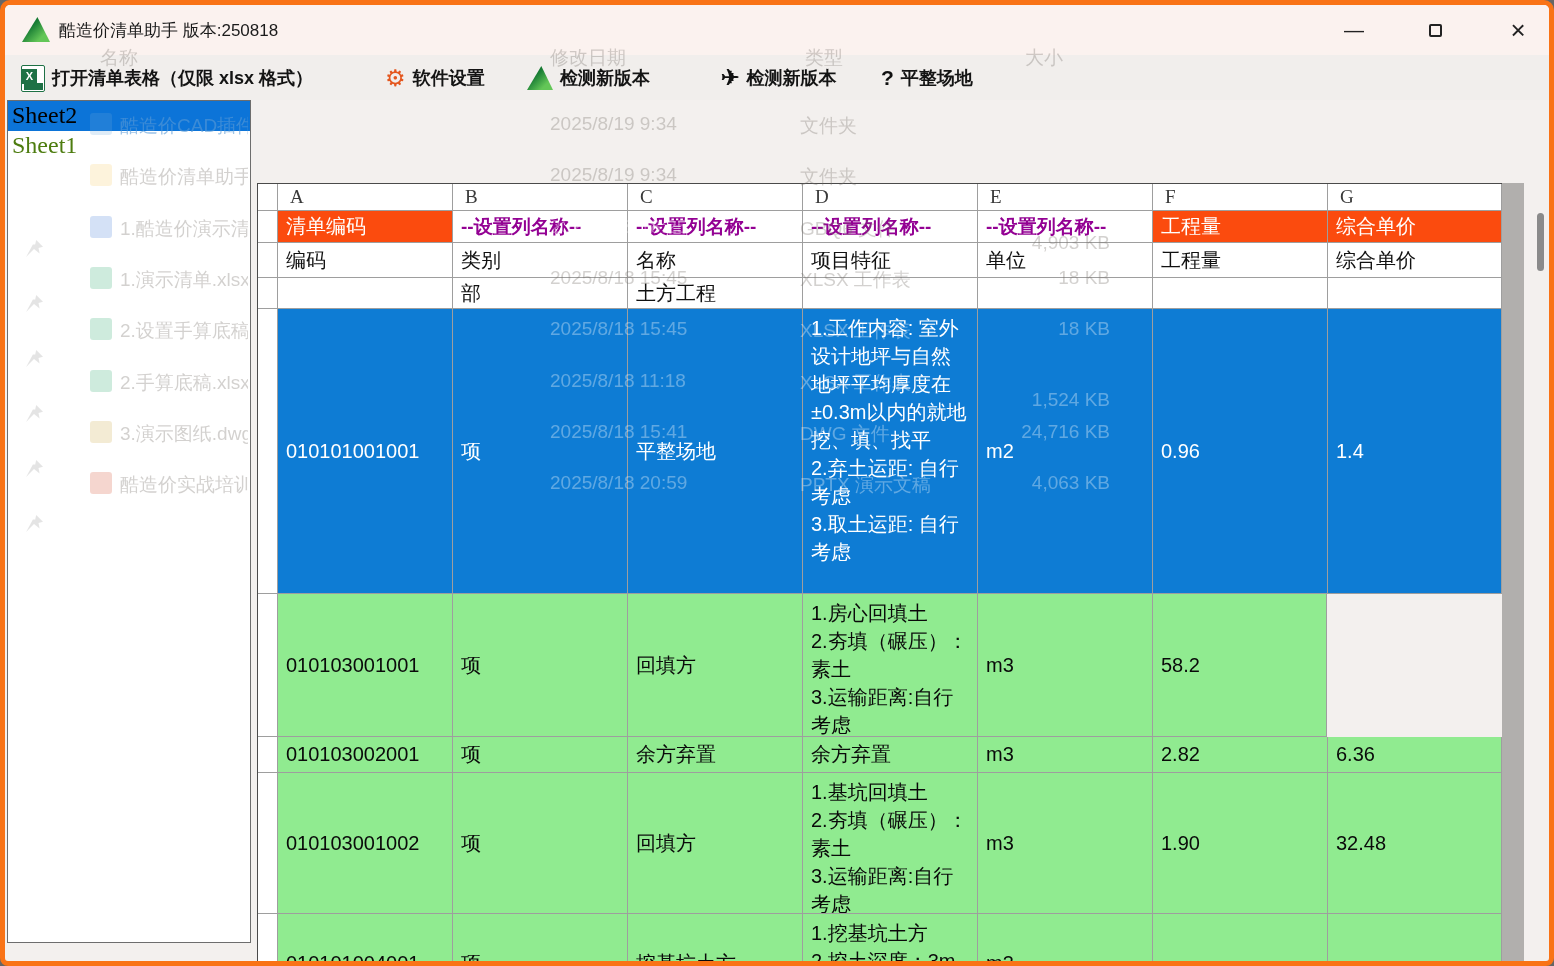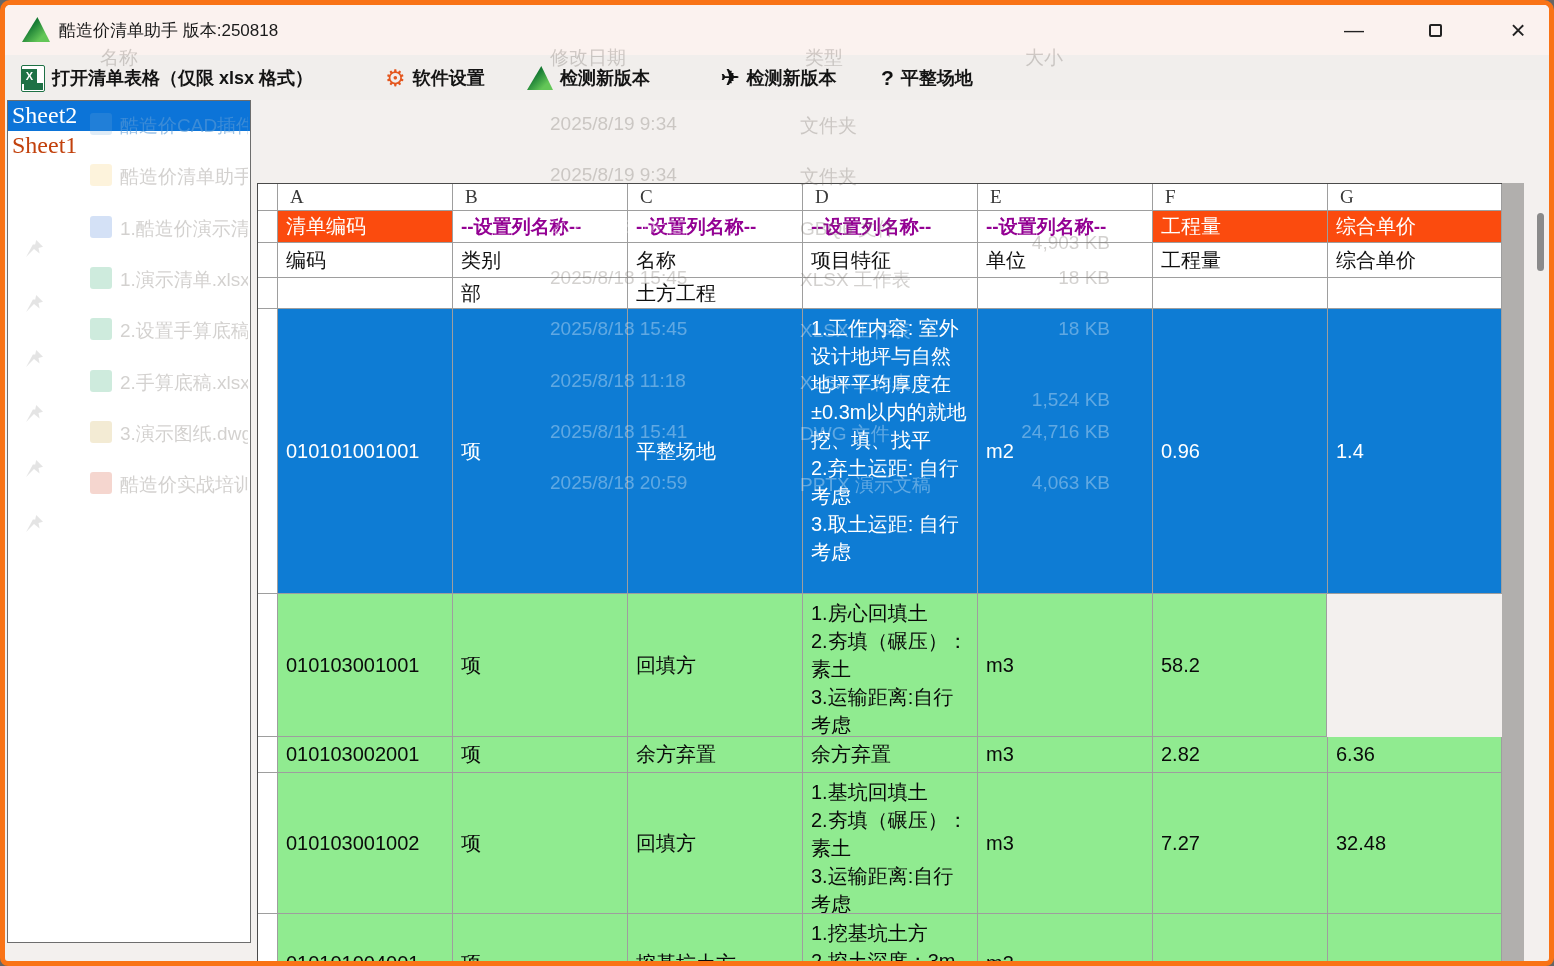--- a/index.html
+++ b/index.html
@@ -53,22 +53,22 @@
   #save-btn { position:absolute; left:1070px; top:100px; width:174px; height:52px; background:#FBDCAE;
               border:1px solid #E6E2DE; border-radius:3px; font-size:21px; color:#1a1a1a;
               text-align:center; line-height:50px; }
   #compare-btn { position:absolute; left:1258px; top:100px; width:189px; height:53px; background:#F8C1F6;
                  border:2px solid #2E7FD3; border-radius:6px; font-size:22px; font-weight:700; color:#000;
                  text-align:center; line-height:49px; }
 
   
   #sidebar { position:absolute; left:2px; top:95px; width:244px; height:843px;
              background:#FFFFFF; border:1px solid #6d6d6d; }
-  .sheet { height:30px; font-size:24px; line-height:29px; padding-left:4px; color:#c2410c; }
-  .sheet.sel { background:#0C74D8; color:#ffffff; }
+  .sheet { height:30px; font-size:24px; line-height:29px; padding-left:4px; color:#4d7c0f; }
+  .sheet.sel { background:#0C74D8; color:#000000; }
 
   
   #tablewrap { position:absolute; left:252px; top:178px; width:1245px; height:785px;
                border-left:1px solid #4a4a4a; border-top:1px solid #4a4a4a; overflow:hidden; }
   .trow { position:absolute; left:0; display:flex; }
   .cell { border-right:1px solid #9e9e9e; border-bottom:1px solid #9e9e9e; height:100%;
           display:flex; align-items:center; padding:0 8px; font-size:20px; color:#111;
           overflow:hidden; background:#fff; }
   .c0 { width:20px; padding:0; }
   .c1,.c2,.c3,.c4,.c5,.c6 { width:175px; }
@@ -246,21 +246,21 @@
 
     <div class="trow" style="top:589px; height:141px;">
       <div class="cell c0"></div>
       <div class="cell c1 green">010103001002</div>
       <div class="cell c2 green">项</div>
       <div class="cell c3 green">回填方</div>
       <div class="cell c4 green top pre">1.基坑回填土
 2.夯填（碾压）：素土
 3.运输距离:自行考虑</div>
       <div class="cell c5 green">m3</div>
-      <div class="cell c6 green">7.27</div>
+      <div class="cell c6 green">1.90</div>
       <div class="cell c7 green">32.48</div>
     </div>
 
     <div class="trow" style="top:730px; height:55px; overflow:hidden;">
       <div class="cell c0 tall90"></div>
       <div class="cell c1 green tall90">010101004001</div>
       <div class="cell c2 green tall90">项</div>
       <div class="cell c3 green tall90">挖基坑土方</div>
       <div class="cell c4 green top pre tall90">1.挖基坑土方
 2.挖土深度：3m</div>

